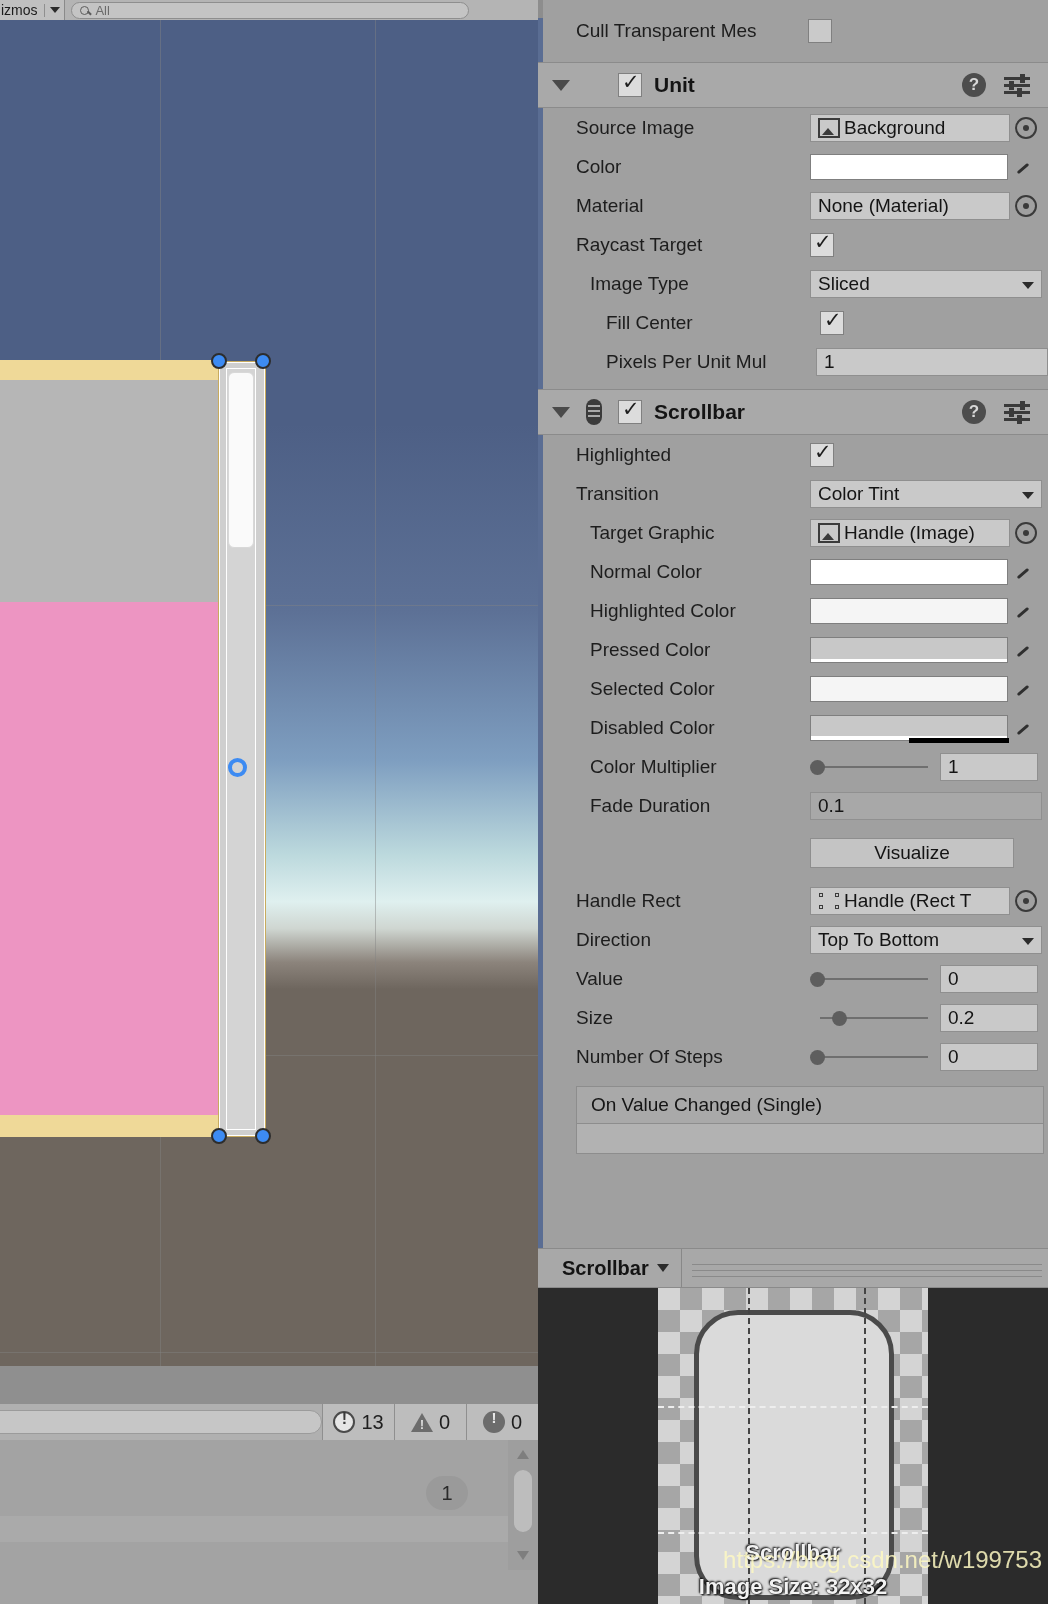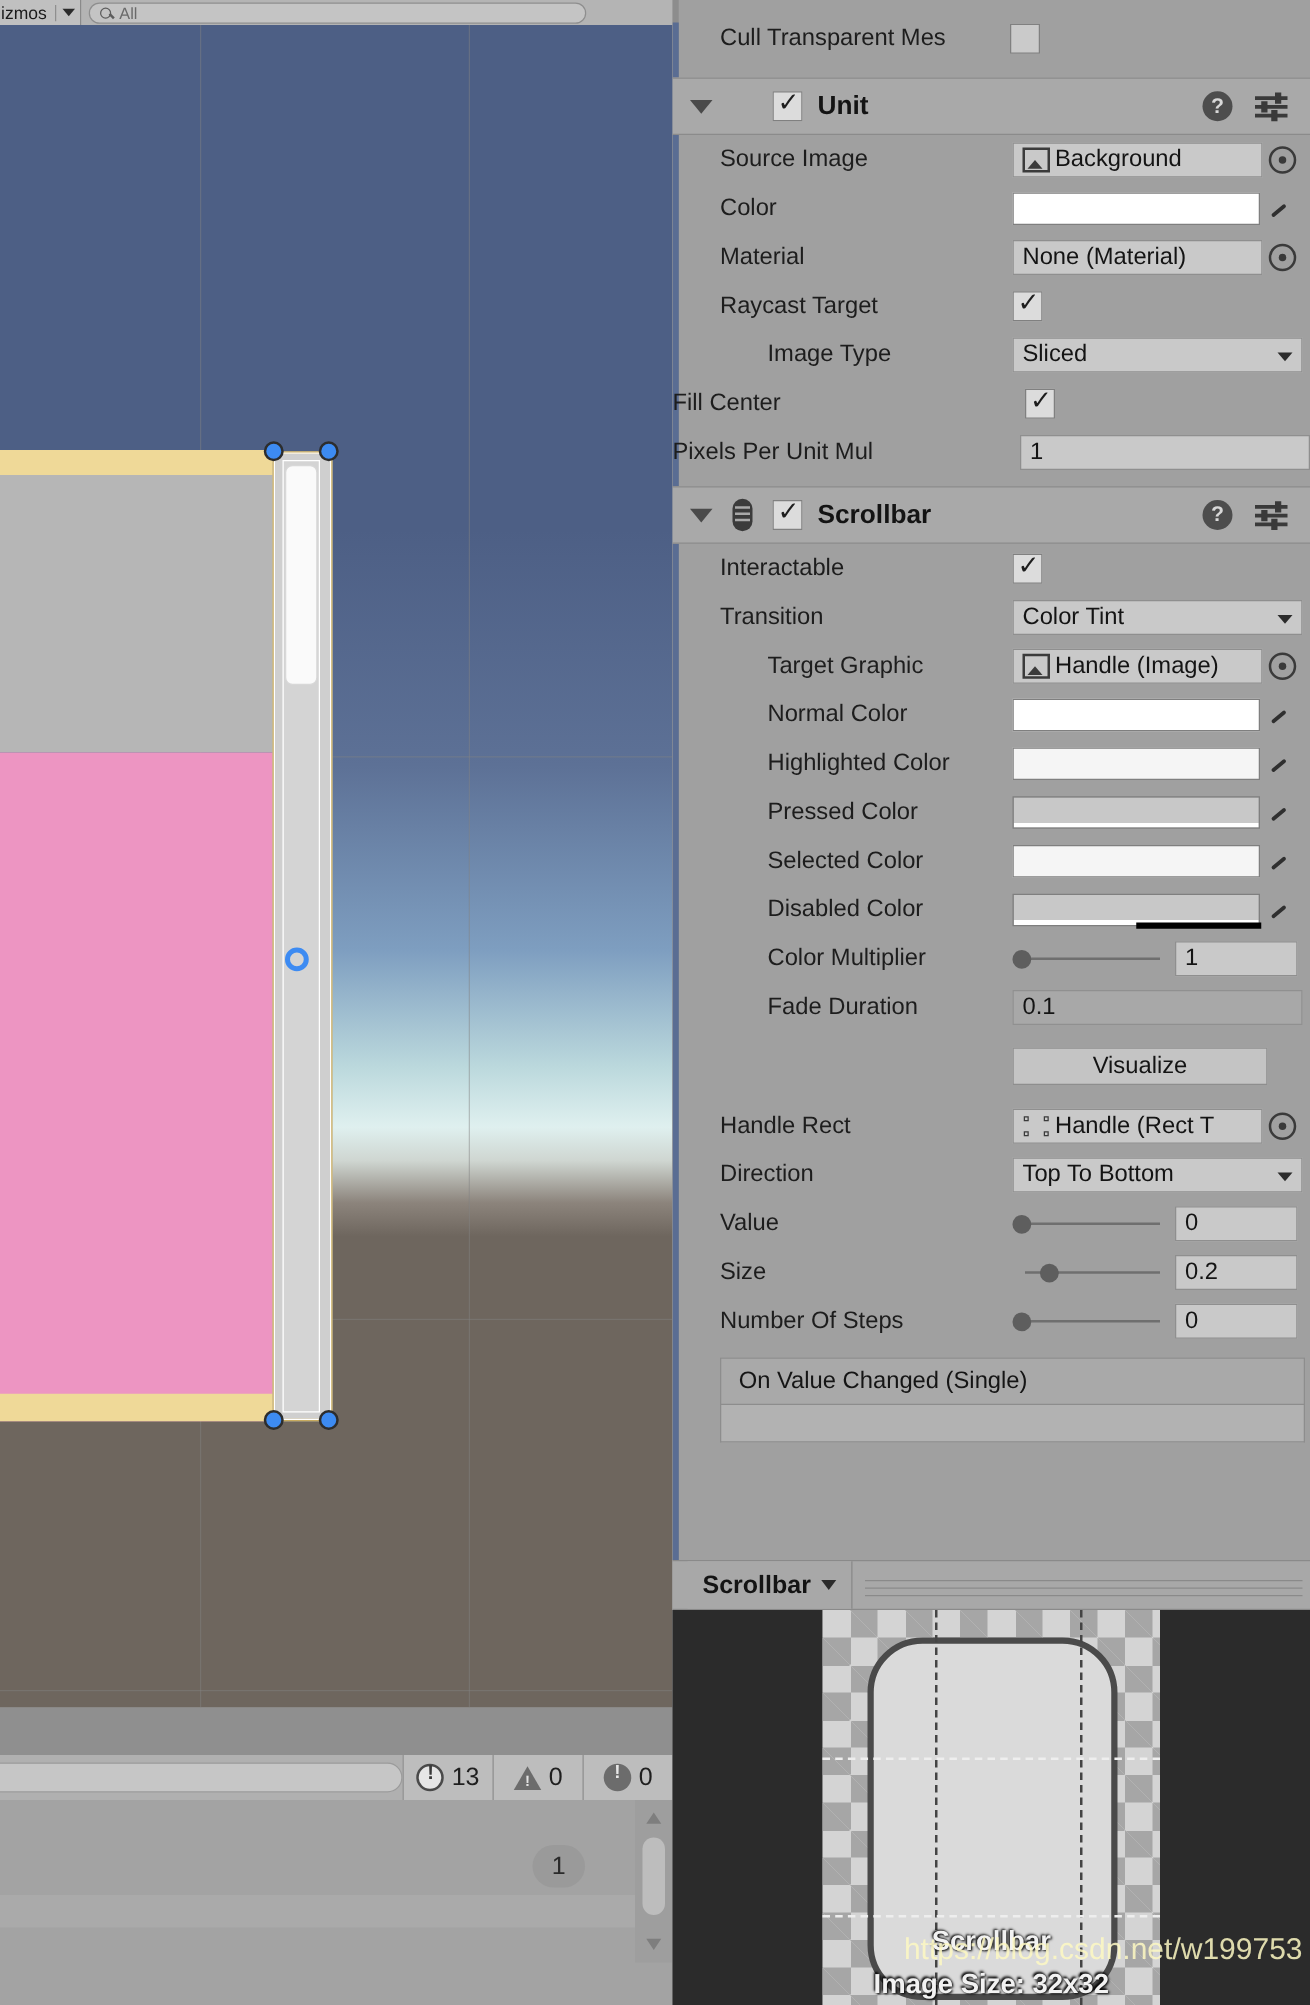--- a/index.html
+++ b/index.html
@@ -110,22 +110,22 @@
 
   
   .inspector { position: absolute; left: 538px; top: 0; width: 510px; height: 1248px;
     background: #a0a0a0; overflow: hidden; }
   .insp-edge { position: absolute; left: 0; top: 0; width: 5px; height: 1248px; background: #8d8d8d; }
   .insp-edge-blue { position: absolute; left: 0; top: 18px; width: 5px; height: 1230px; background: #5a6d93; }
 
   .row { position: relative; height: 39px; display: flex; align-items: center; }
   .row .lab { font-size: 19px; color: #1d1d1d; }
   .lab-i1 { padding-left: 38px; }
-  .lab-i2 { padding-left: 76px; text-align: center; }
-  .lab-i3 { }
+  .lab-i2 { padding-left: 52px; text-align: center; }
+  .lab-i3 { padding-left: 68px; }
 
   .field-area { position: absolute; left: 272px; right: 0; display: flex; align-items: center; }
 
   .fld {
     height: 28px; background: #c9c9c9; border: 1px solid #8f8f8f;
     display: flex; align-items: center; padding: 0 7px;
     font-size: 19px; color: #141414; white-space: nowrap;
   }
   .fld-obj { width: 200px; }
   .fld-wide { width: 216px; }
@@ -407,21 +407,21 @@
           <i></i>
           <i></i>
           <i></i>
           <b></b>
           <b></b>
           <b></b>
         </span>
     </div>
 
     <div class="row">
-      <span class="lab lab-i1">Interactable</span>
+      <span class="lab lab-i1">Highlighted</span>
       <div class="field-area">
         <span class="chk on"></span>
       </div>
     </div>
 
     <div class="row">
       <span class="lab lab-i1">Transition</span>
       <div class="field-area">
         <div class="fld sel" style="width:232px">
           <span>Color Tint</span>

